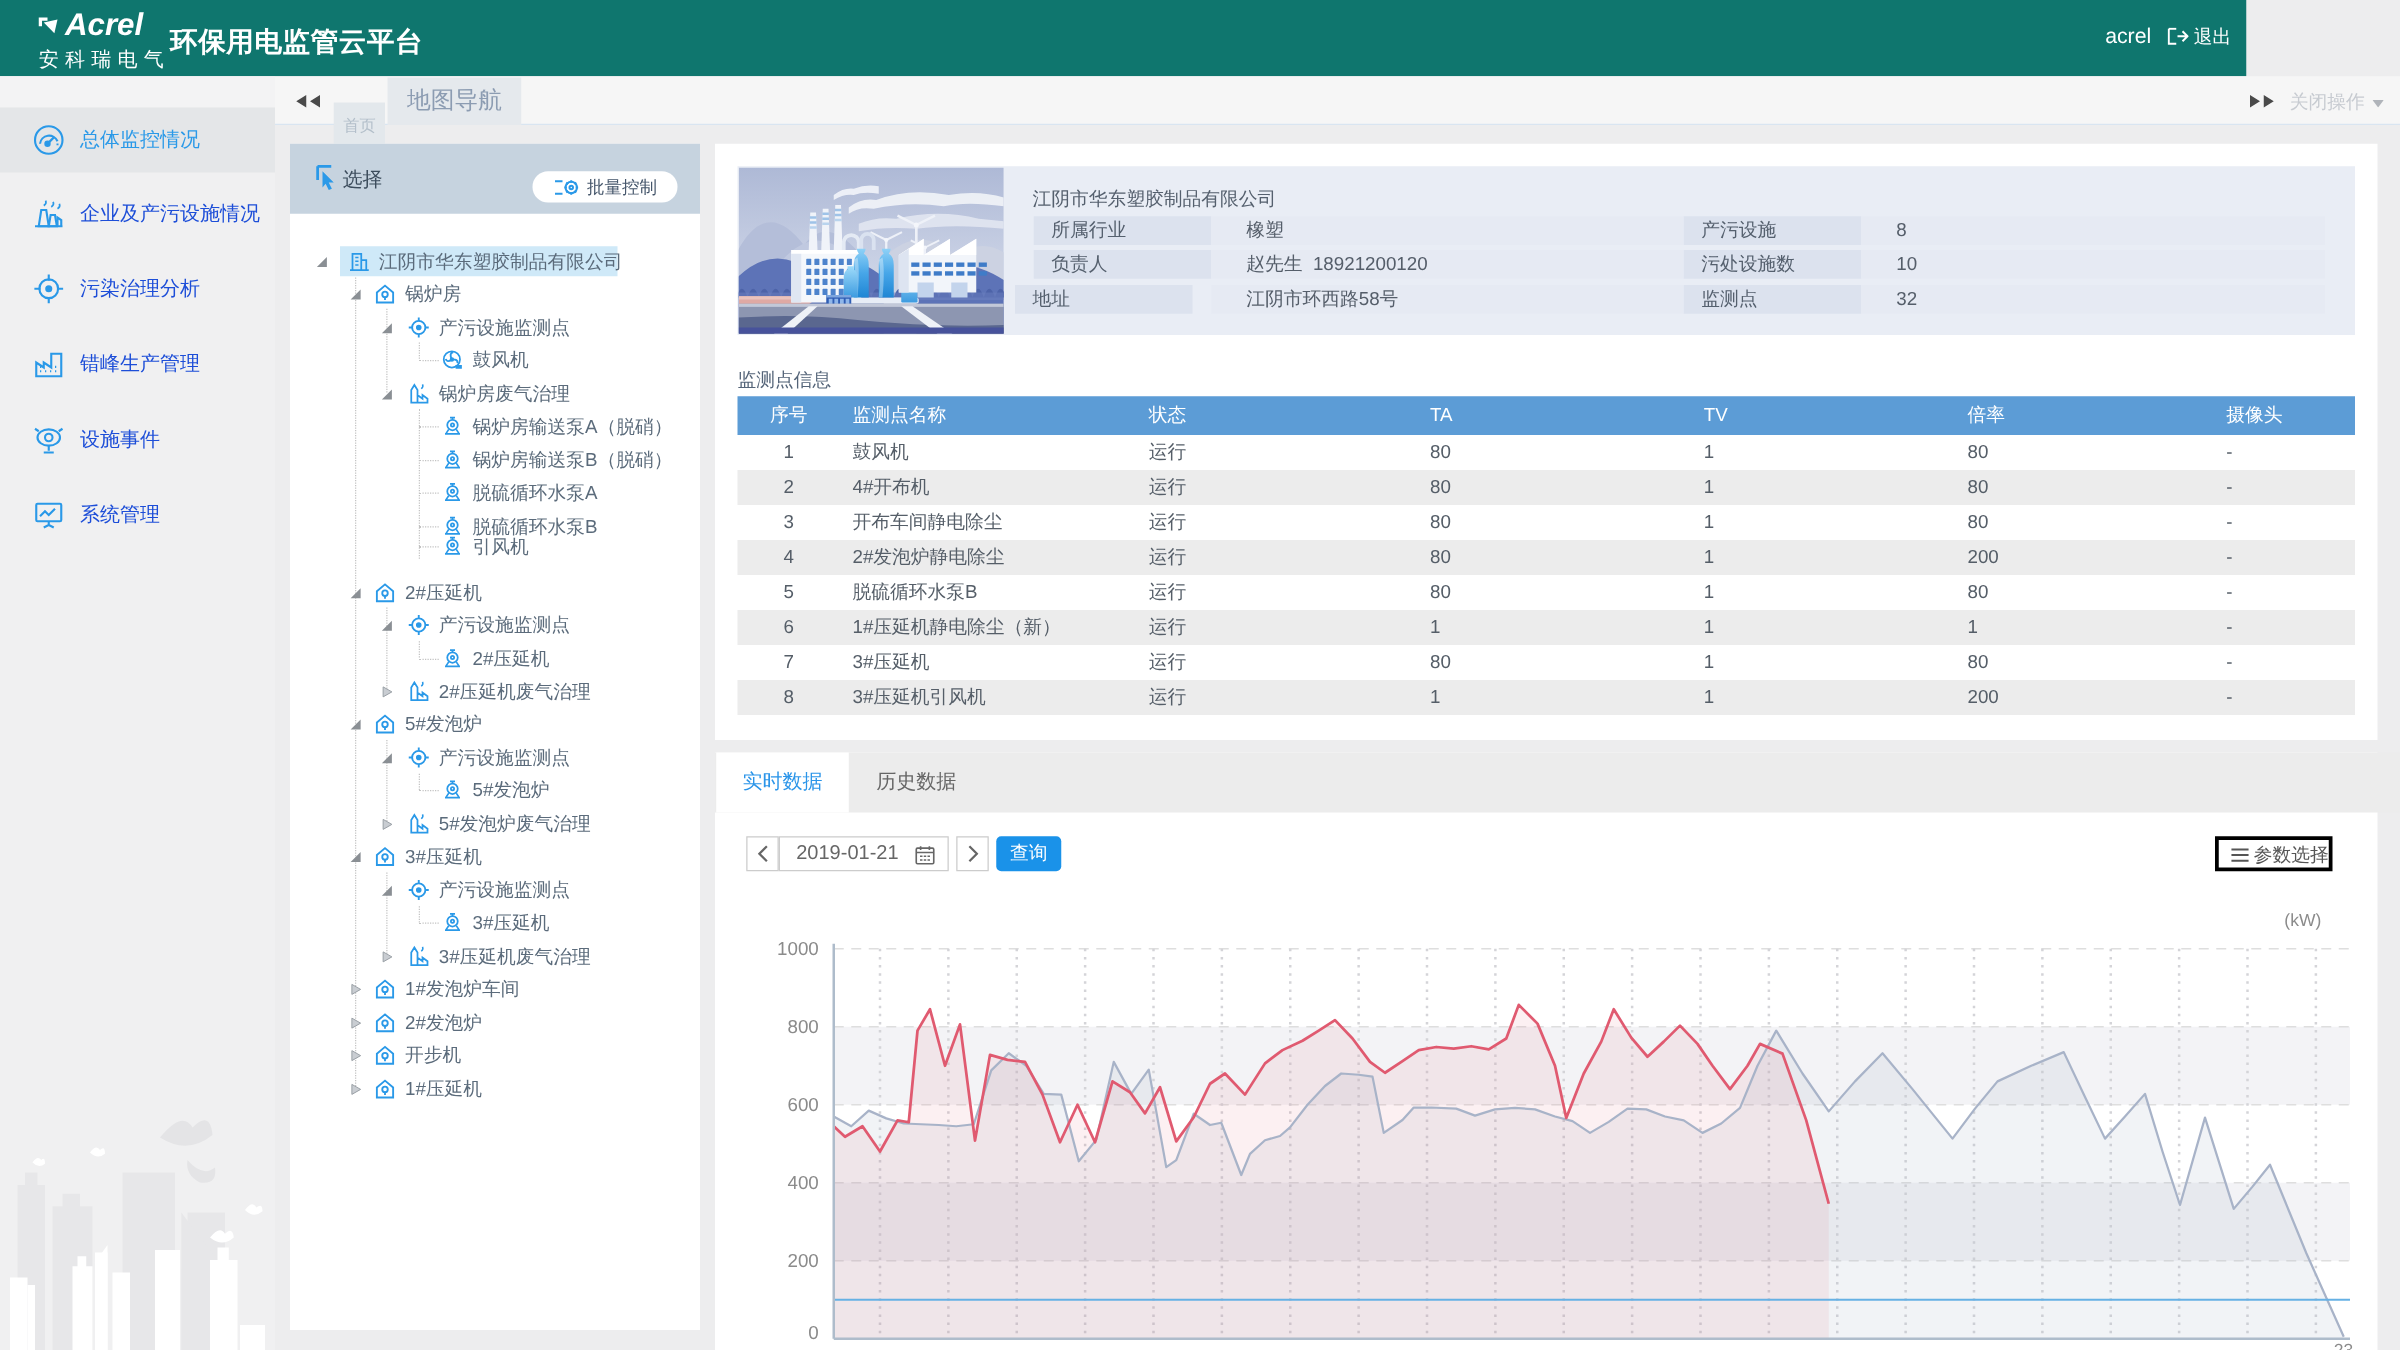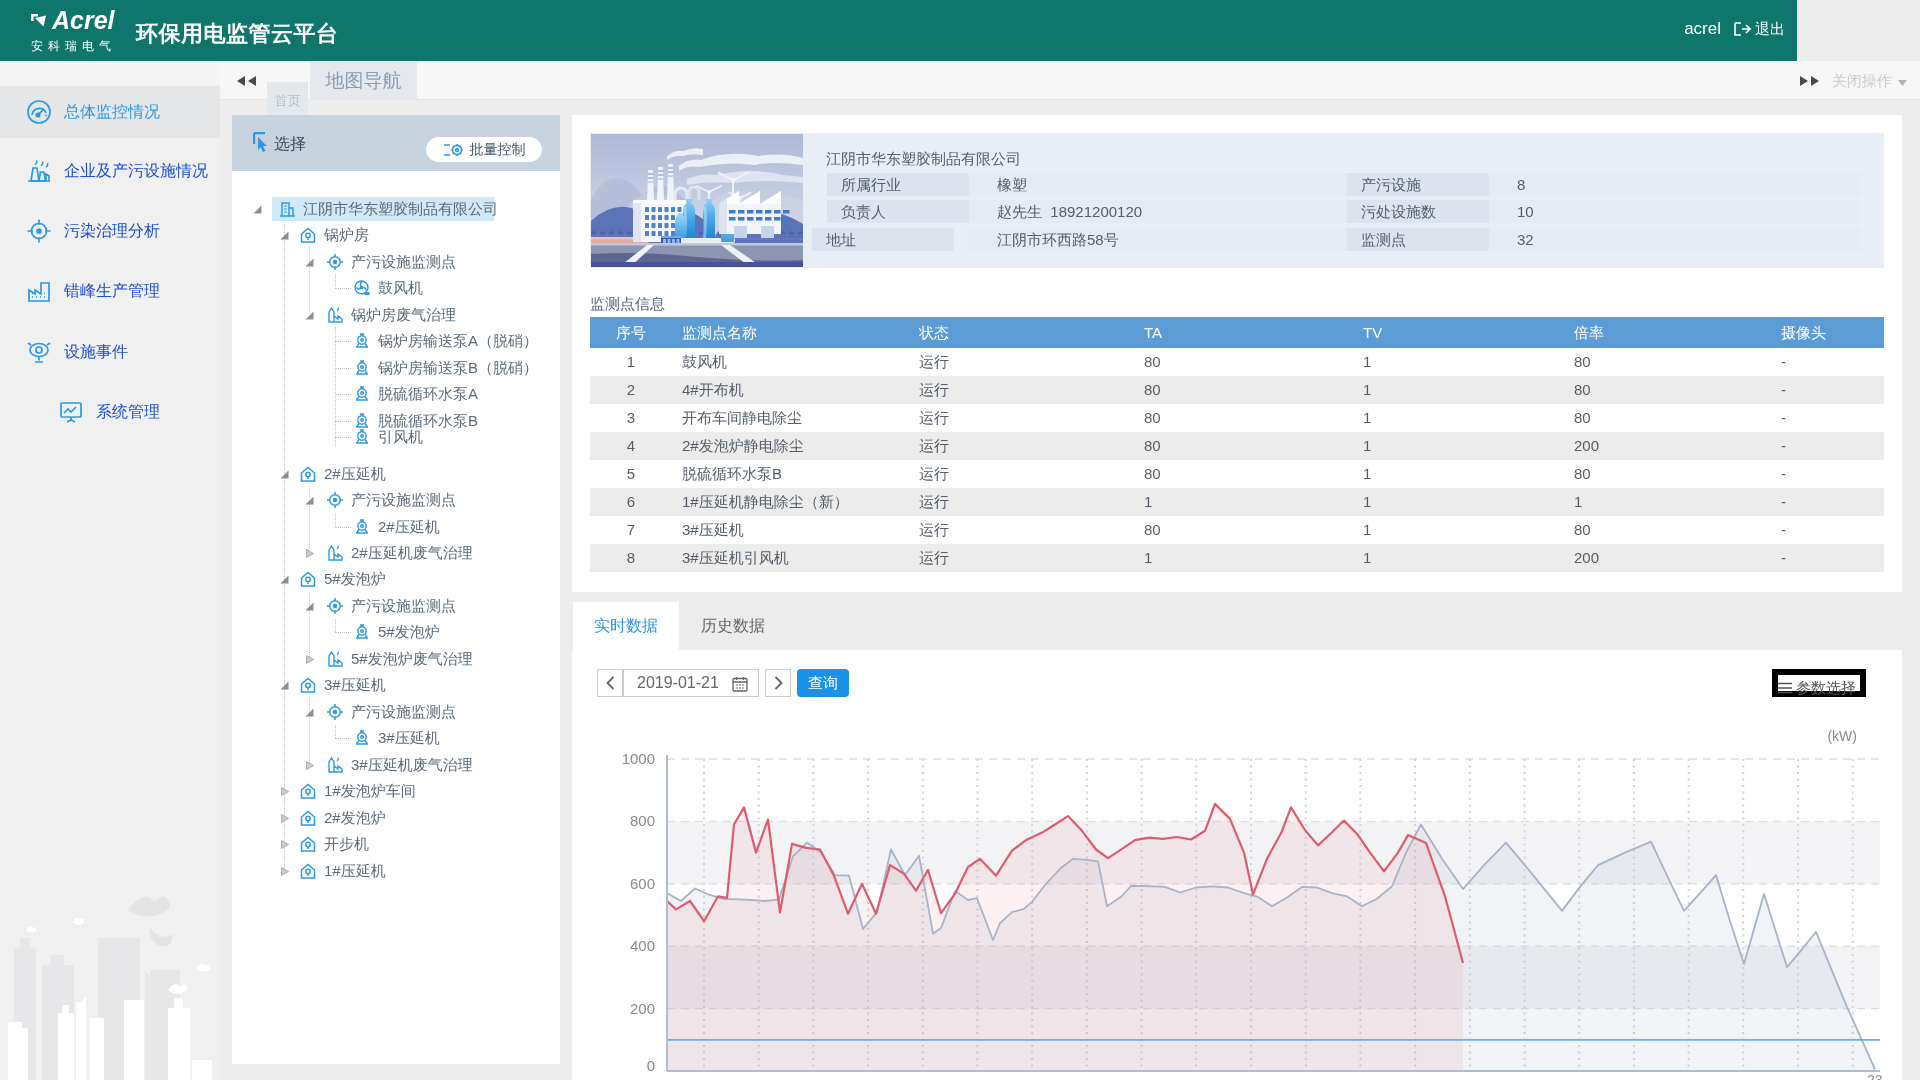--- a/index.html
+++ b/index.html
@@ -3,21 +3,21 @@
 <meta charset="utf-8">
 <style>
 * { margin:0; padding:0; box-sizing:border-box; }
 html,body { width:1920px; height:1080px; overflow:hidden; background:#ededee; font-family:"Liberation Sans", sans-serif; }
 #page { position:relative; width:1920px; height:1080px; }
 
 
 #header { position:absolute; left:0; top:0; width:1797px; height:61px; background:#0f766e; }
 #logo { position:absolute; left:28px; top:8px; }
 #acrel-name { position:absolute; left:52px; top:6px; color:#fff; font-size:25px; font-weight:bold; font-style:italic; }
-#acrel-sub { position:absolute; left:31px; top:38px; color:#fff; font-size:12px; letter-spacing:5px; }
+#acrel-sub { position:absolute; left:31px; top:38px; color:#fff; font-size:16px; letter-spacing:5px; }
 #htitle { position:absolute; left:136px; top:19px; color:#fff; font-size:22px; font-weight:bold; letter-spacing:0.5px; }
 #huser { position:absolute; right:76px; top:19px; color:#fff; font-size:17px; }
 #hquit { position:absolute; right:12px; top:20px; color:#fff; font-size:15px; }
 
 
 #sidebar { position:absolute; left:0; top:61px; width:220px; height:1019px; background:#f0f0f1; overflow:hidden; }
 .mitem { position:absolute; left:0; width:220px; height:52px; display:flex; align-items:center; }
 .mitem .mic { width:26px; height:26px; margin-left:26px; flex:none; }
 .mitem .mtx { margin-left:12px; font-size:16px; color:#1d4ed8; white-space:nowrap; }
 .mitem.act { background:#e4e6e8; }
@@ -55,21 +55,21 @@
 .trd div { line-height:28px; }
 .trd.alt { background:#ececec; }
 
 #panel2 { position:absolute; left:572px; top:602px; width:1330px; height:478px; background:#fff; }
 #p2tabs { position:absolute; left:0; top:0; width:1348px; height:48px; background:#ececec; }
 #p2t1 { position:absolute; left:1px; top:0; width:106px; height:48px; background:#fff; color:#2b95e9; font-size:16px; text-align:center; line-height:48px; }
 #p2t2 { position:absolute; left:107px; top:0; width:108px; height:48px; color:#666; font-size:16px; text-align:center; line-height:48px; }
 .navbtn { position:absolute; top:67px; width:26px; height:28px; background:#fff; border:1px solid #ccc; color:#666; text-align:center; line-height:26px; font-size:15px; }
 #datebox { position:absolute; left:51px; top:67px; width:136px; height:28px; border:1px solid #ccc; font-size:16px; color:#666; line-height:26px; padding-left:13px; }
 #querybtn { position:absolute; left:225px; top:67px; width:52px; height:28px; background:#1a92e9; border-radius:4px; color:#fff; font-size:15px; text-align:center; line-height:28px; }
-#parambtn { position:absolute; right:36px; top:67px; width:94px; height:28px; border:6px solid #000000; font-size:15px; color:#555; line-height:26px; text-align:left; }
+#parambtn { position:absolute; right:36px; top:67px; width:94px; height:28px; border:3px solid #000000; font-size:15px; color:#555; line-height:26px; text-align:right; }
 </style>
 </head>
 <body>
 <div id="page">
 
   <div id="header">
     <svg id="logo" width="20" height="20" viewBox="0 0 20 20" style="left:30px;top:13px;">
       <path d="M1 1 h7 v2.6 h-4.4 v4.4 h-2.6 z" fill="#fff"></path>
       <path d="M5 5 l11 -2.5 l-2.5 11 z" fill="#fff"></path>
     </svg>
@@ -129,21 +129,21 @@
     <div class="mitem" style="top:265px;">
       <svg class="mic" viewBox="0 0 26 26">
           <g stroke="#2a99e8" stroke-width="1.7" fill="none">
             <ellipse cx="13" cy="11" rx="9" ry="6.5"></ellipse>
             <circle cx="13" cy="11" r="3"></circle>
             <path d="M13 17.5 v4 M9 23 h8 M5 6 l-3 -2 M21 6 l3 -2"></path>
           </g>
         </svg>
       <div class="mtx">设施事件</div>
     </div>
-    <div class="mitem" style="top:325px;margin-left:32px;">
+    <div class="mitem" style="top:325px;">
       <svg class="mic" viewBox="0 0 26 26">
           <g stroke="#2a99e8" stroke-width="1.7" fill="none">
             <rect x="3" y="4" width="20" height="14" rx="1"></rect>
             <path d="M6 14 l4 -4 3 3 5 -5 M13 18 v3 M9 23 l4 -2 4 2"></path>
           </g>
         </svg>
       <div class="mtx">系统管理</div>
     </div>
 
     <svg style="position:absolute;left:0;bottom:0;" width="220" height="230" viewBox="0 0 220 230">

